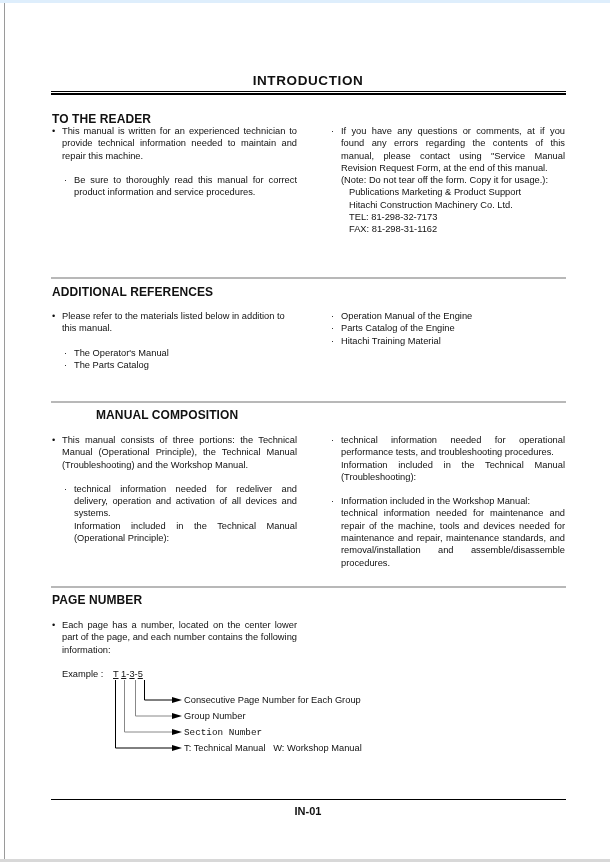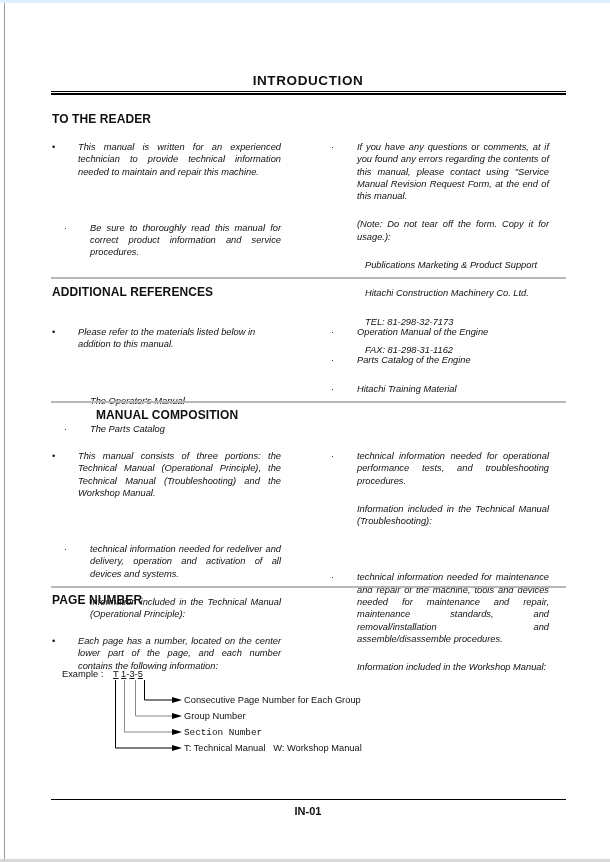--- a/index.html
+++ b/index.html
@@ -20,21 +20,21 @@
   .dbl-rule { position: absolute; left: 51px; width: 515px; }
   .dbl-rule .r1 { height: 1px; background: #000; }
   .dbl-rule .r2 { height: 2px; background: #000; margin-top: 1px; }
 
   .section-head {
     position: absolute; left: 52px; font-weight: bold; font-size: 12px; letter-spacing: 0.1px;
   }
   .sep { position: absolute; left: 51px; width: 515px; height: 2px; background: #b8b8b8; }
 
   .col { position: absolute; font-size: 9.3px; line-height: 12.3px; text-align: justify; }
-  .col p { margin: 16px; font-style: italic; }
+  .col p { margin: 0; }
   .item { position: relative; padding-left: 10px; }
   .item .mark { position: absolute; left: 0; top: 0; }
   .sub { position: relative; padding-left: 22px; }
   .sub .mark { position: absolute; left: 12px; top: 0; }
   .gap { height: 12px; }
   .addr { padding-left: 18px; text-align: left; }
 
   .example-label { position: absolute; left: 62px; top: 669px; font-size: 9.3px; }
   .example-code { position: absolute; left: 113px; top: 669px; font-size: 9.3px; }
   .example-code span { text-decoration: underline; }
@@ -139,22 +139,22 @@
 
 <div class="col" style="left:331px; top:434px; width:234px;">
   <div class="item">
     <span class="mark">·</span>
     <p>technical information needed for operational performance tests, and troubleshooting procedures.</p>
     <p>Information included in the Technical Manual (Troubleshooting):</p>
   </div>
   <div class="gap"></div>
   <div class="item">
     <span class="mark">·</span>
+    <p>Information included in the Workshop Manual:</p>
     <p>technical information needed for maintenance and repair of the machine, tools and devices needed for maintenance and repair, maintenance standards, and removal/installation and assemble/disassemble procedures.</p>
-    <p>Information included in the Workshop Manual:</p>
   </div>
 </div>
 
 <div class="sep" style="top:586px;"></div>
 
 <div class="section-head" style="top:593px;">PAGE NUMBER</div>
 
 <div class="col" style="left:52px; top:619px; width:245px;">
   <div class="item">
     <span class="mark">•</span>

